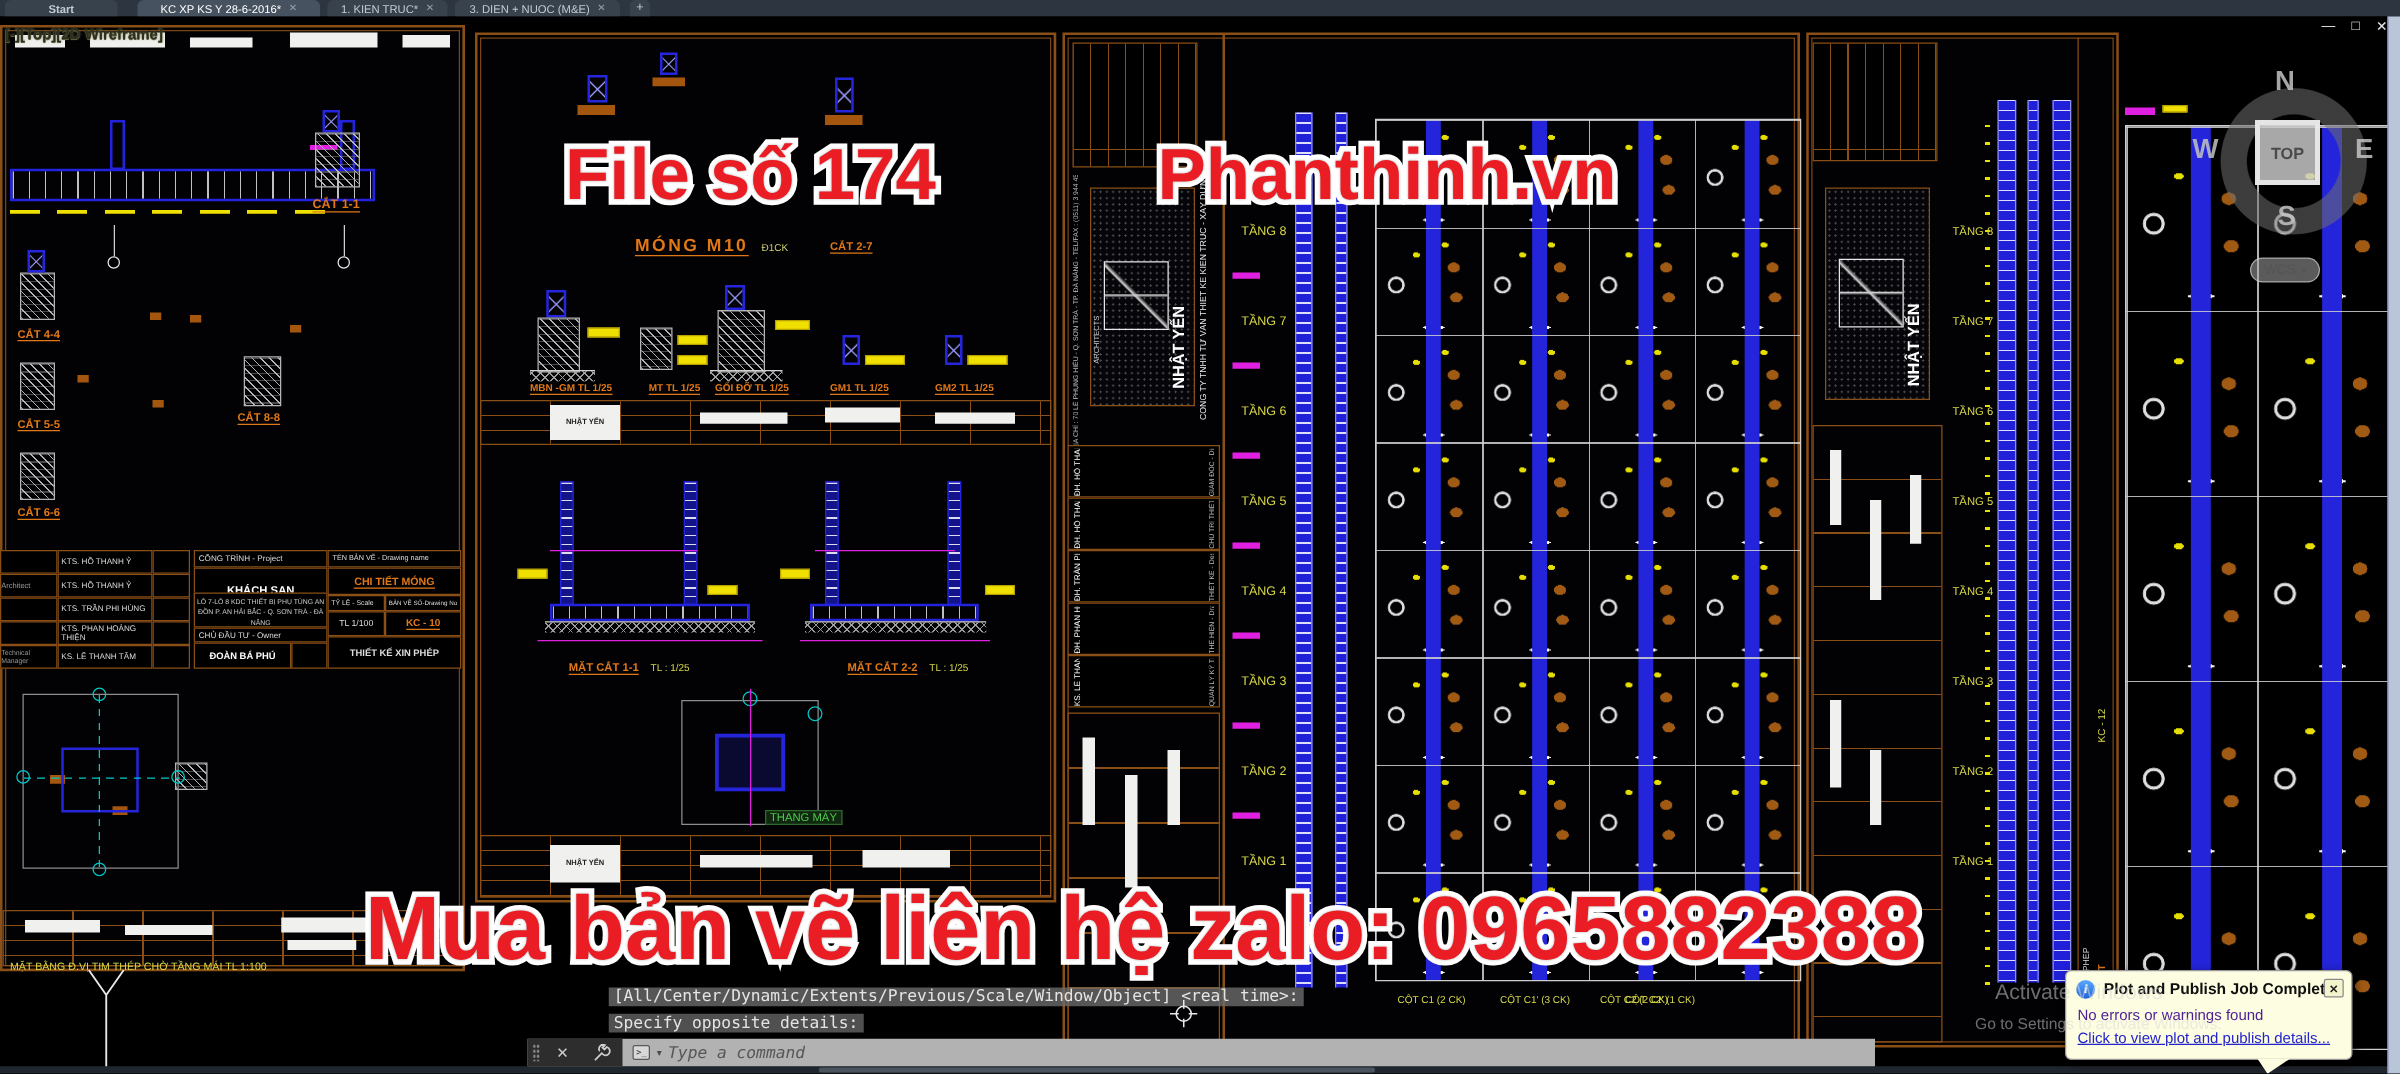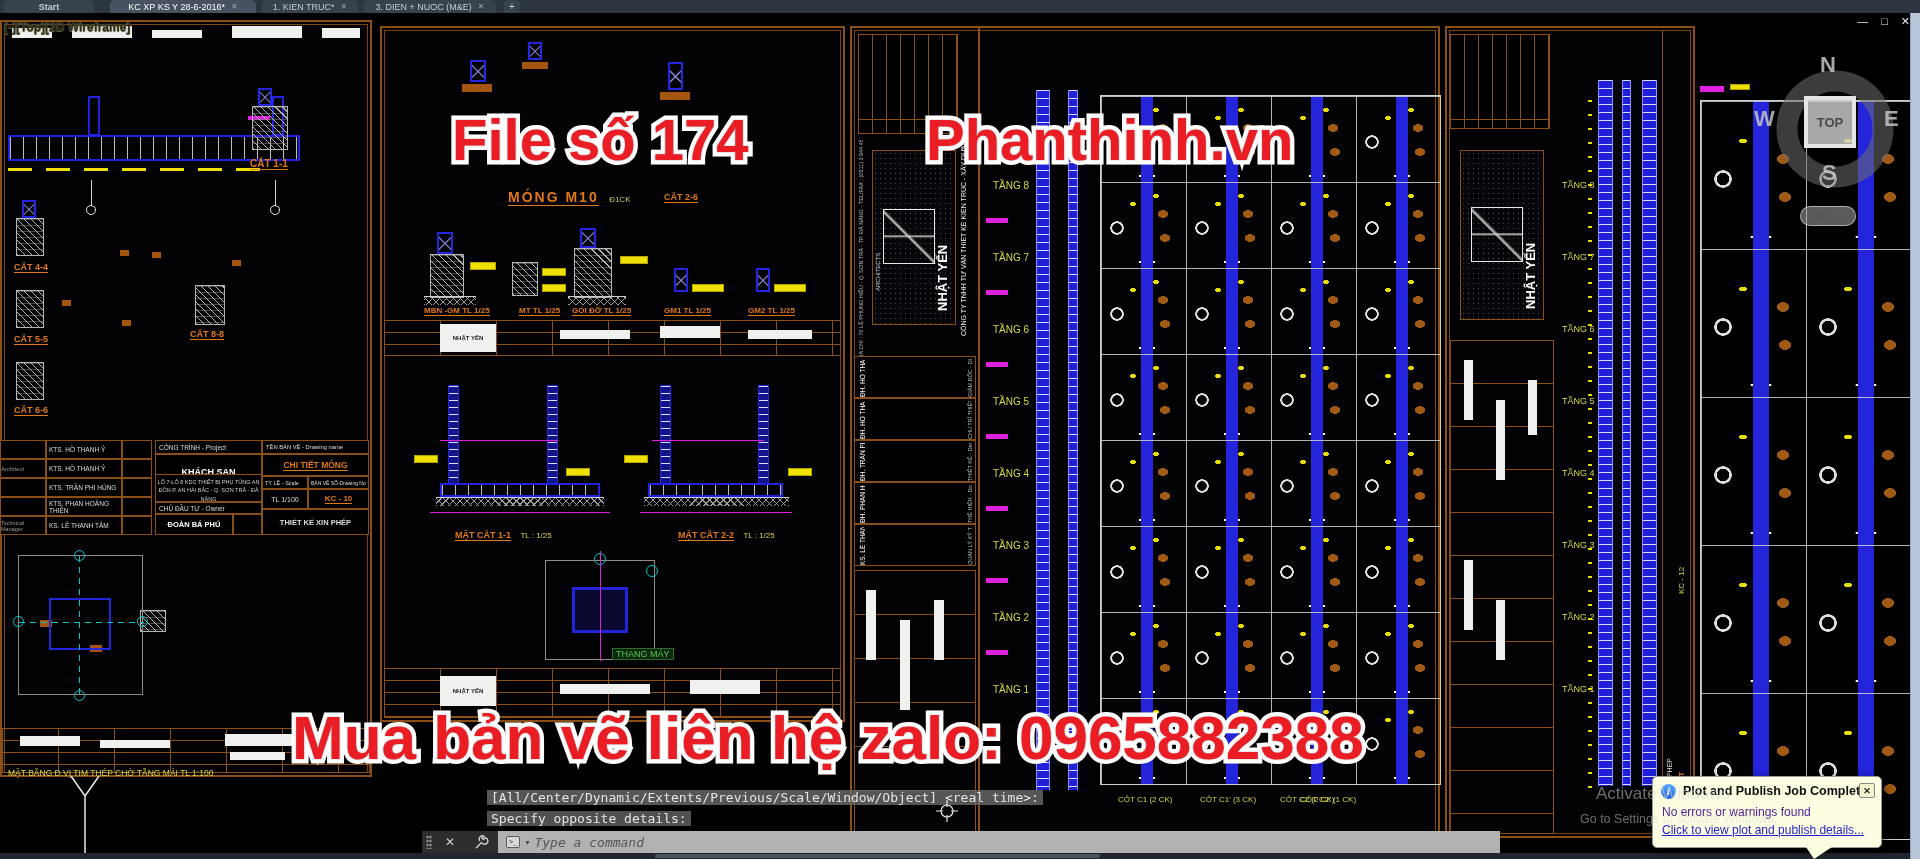--- a/index.html
+++ b/index.html
@@ -223,21 +223,21 @@
   </svg>
 
   <div class="abs sheet" style="left:380px;top:26px;width:465px;height:696px;"></div>
 
   <div class="abs xcol" style="left:470px;top:60px;width:16px;height:22px;z-index:2;"></div>
   <div class="abs chip" style="left:462px;top:84px;width:30px;height:8px;z-index:2;"></div>
   <div class="abs xcol" style="left:528px;top:42px;width:14px;height:18px;z-index:2;"></div>
   <div class="abs chip" style="left:522px;top:62px;width:26px;height:7px;z-index:2;"></div>
   <div class="abs xcol" style="left:668px;top:62px;width:15px;height:28px;z-index:2;"></div>
   <div class="abs chip" style="left:660px;top:92px;width:30px;height:8px;z-index:2;"></div>
-  <div class="abs lbl-o" style="left:664px;top:192px;font-size:9px;z-index:2;">CẮT 2-6</div>
+  <div class="abs lbl-o" style="left:664px;top:192px;font-size:9px;z-index:2;">CẮT 2-7</div>
   <div class="abs" style="left:508px;top:188px;z-index:2;">
     <span class="lbl-o" style="font-size:14px;letter-spacing:2px;">MÓNG M10</span>
     <span style="font-size:8px;color:#cfcf70;margin-left:6px;">Đ1CK</span>
   </div>
 
   <div class="abs xcol" style="left:437px;top:232px;width:16px;height:22px;z-index:2;"></div>
   <div class="abs brick" style="left:430px;top:254px;width:34px;height:44px;z-index:2;"></div>
   <div class="abs ybar" style="left:470px;top:262px;width:26px;height:8px;z-index:2;"></div>
   <div class="abs ghatch" style="left:424px;top:296px;width:52px;height:9px;z-index:2;"></div>
   <div class="abs lbl-o" style="left:424px;top:306px;font-size:8px;z-index:2;">MBN -GM TL 1/25</div>
@@ -406,21 +406,21 @@
     <div class="abs vcube" style="left:52px;top:112px;font-size:22px;">S</div>
     <div class="abs" style="left:34px;top:48px;width:52px;height:52px;background:rgba(205,205,205,.82);border:4px solid rgba(235,235,235,.9);display:flex;align-items:center;justify-content:center;font-size:13px;font-weight:bold;color:#4a4a4a;">TOP</div>
     <div class="abs" style="left:30px;top:158px;width:56px;height:20px;border-radius:10px;background:rgba(165,165,165,.55);border:1px solid rgba(225,225,225,.6);display:flex;align-items:center;justify-content:center;gap:4px;font-size:11px;color:#555;">
       <span>WCS</span>
       <span style="font-size:8px;">▾</span>
     </div>
   </div>
 
   <div class="abs wm" style="left:452px;top:106px;font-size:58px;">File số 174</div>
   <div class="abs wm" style="left:926px;top:106px;font-size:58px;">Phanthinh.vn</div>
-  <div class="abs wm" style="left:292px;top:702px;font-size:62px;">Mua bản vẽ liên hệ zalo: 0965882388</div>
+  <div class="abs wm" style="left:292px;top:702px;font-size:72px;">Mua bản vẽ liên hệ zalo: 0965882388</div>
 
   <div class="abs cmdchip" style="left:487px;top:790px;background:rgba(110,110,110,.78);">[All/Center/Dynamic/Extents/Previous/Scale/Window/Object] &lt;real time&gt;:</div>
   <div class="abs cmdchip" style="left:487px;top:811px;background:rgba(100,100,100,.8);">Specify opposite details:</div>
 
   <div class="abs cmdbar" style="left:422px;top:831px;width:1078px;height:22px;">
     <div style="width:14px;height:22px;background:#2d2d2d;display:flex;align-items:center;justify-content:center;">
       <div style="width:6px;height:14px;background-image:radial-gradient(#8a8a8a 1px, transparent 1.2px);background-size:3px 4px;"></div>
     </div>
     <div style="width:28px;height:22px;background:#2d2d2d;color:#cfcfcf;display:flex;align-items:center;justify-content:center;font-size:12px;">
         <span>✕</span>

